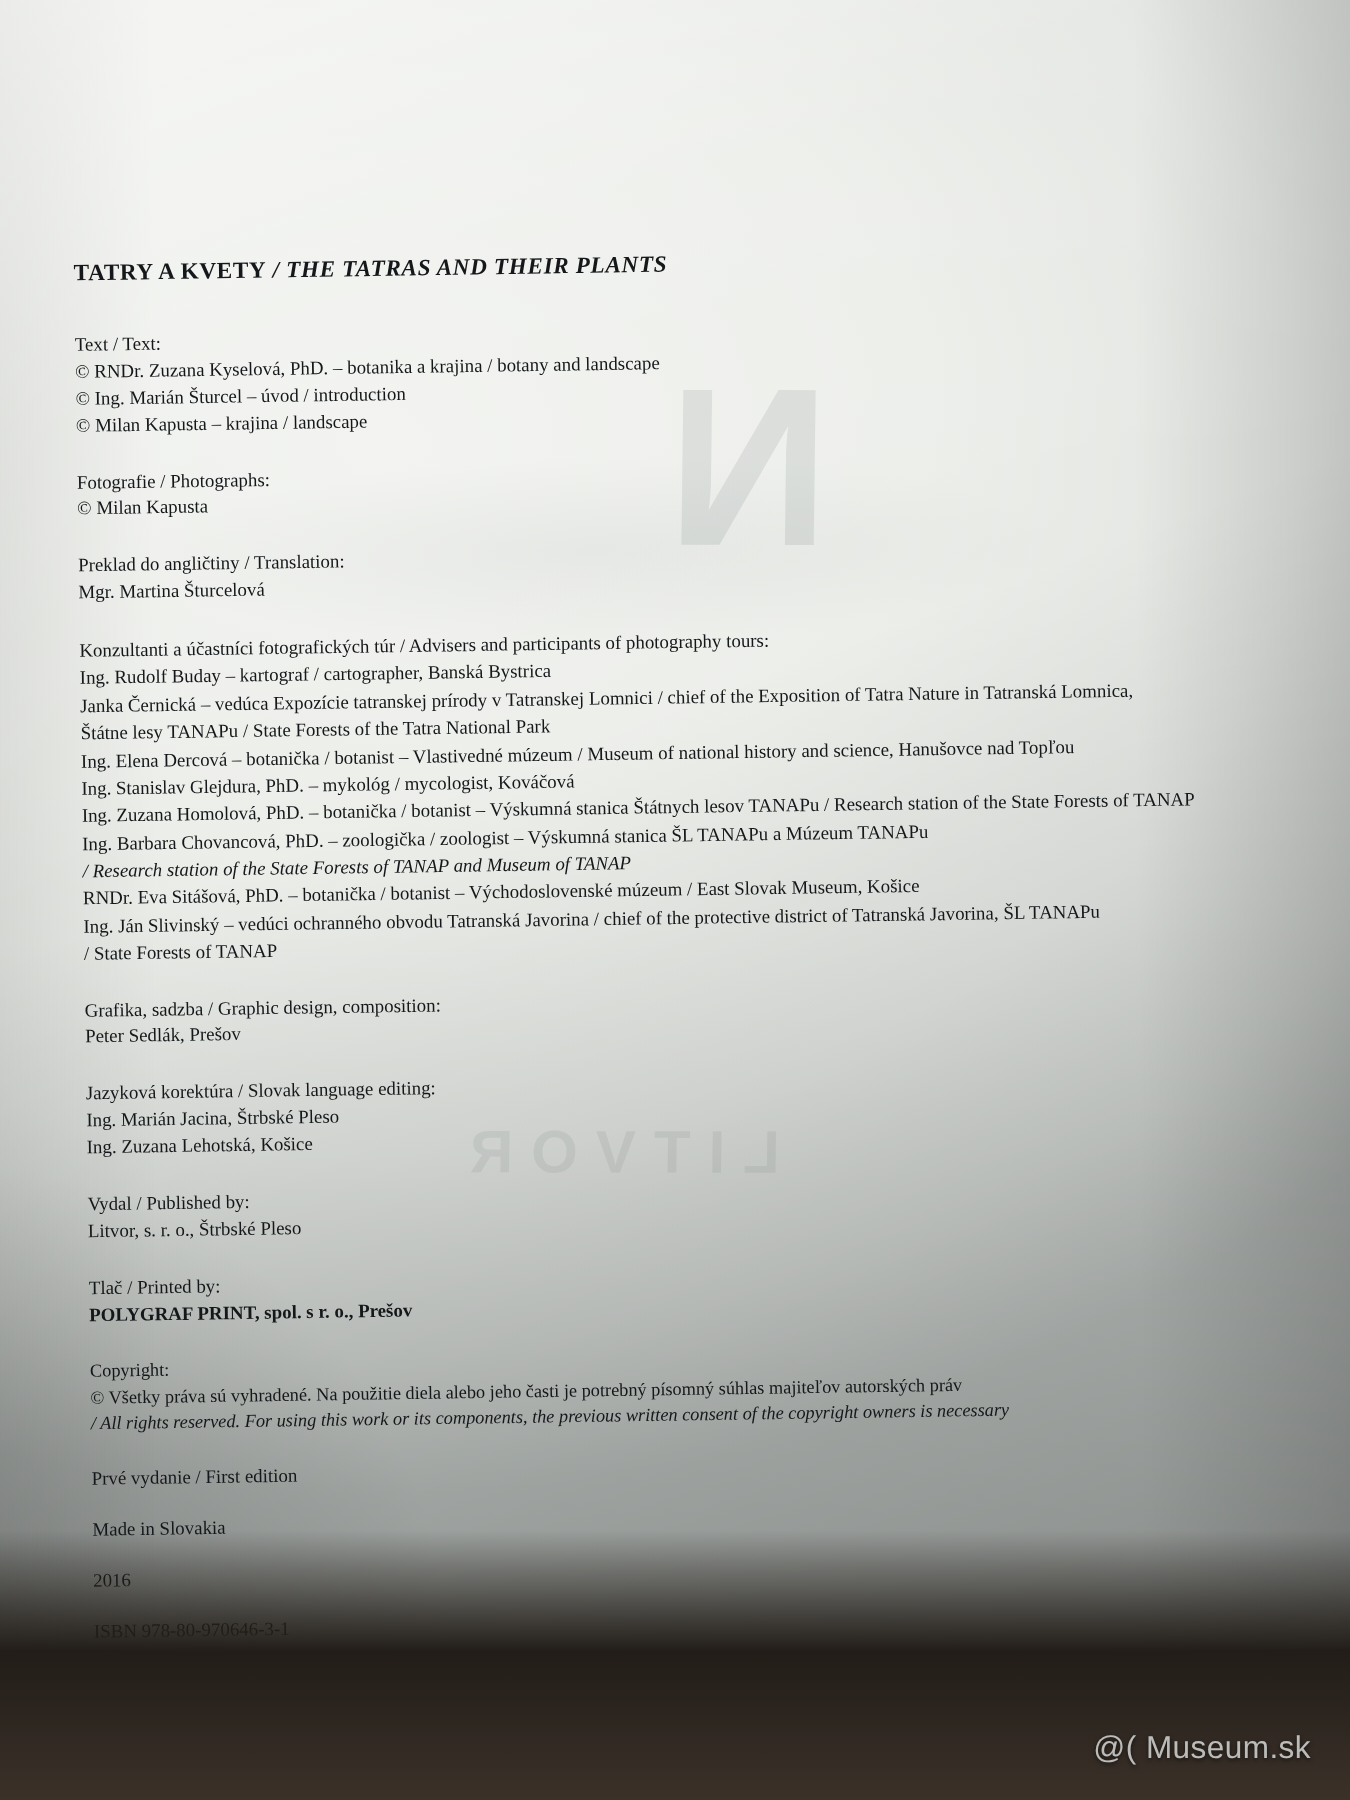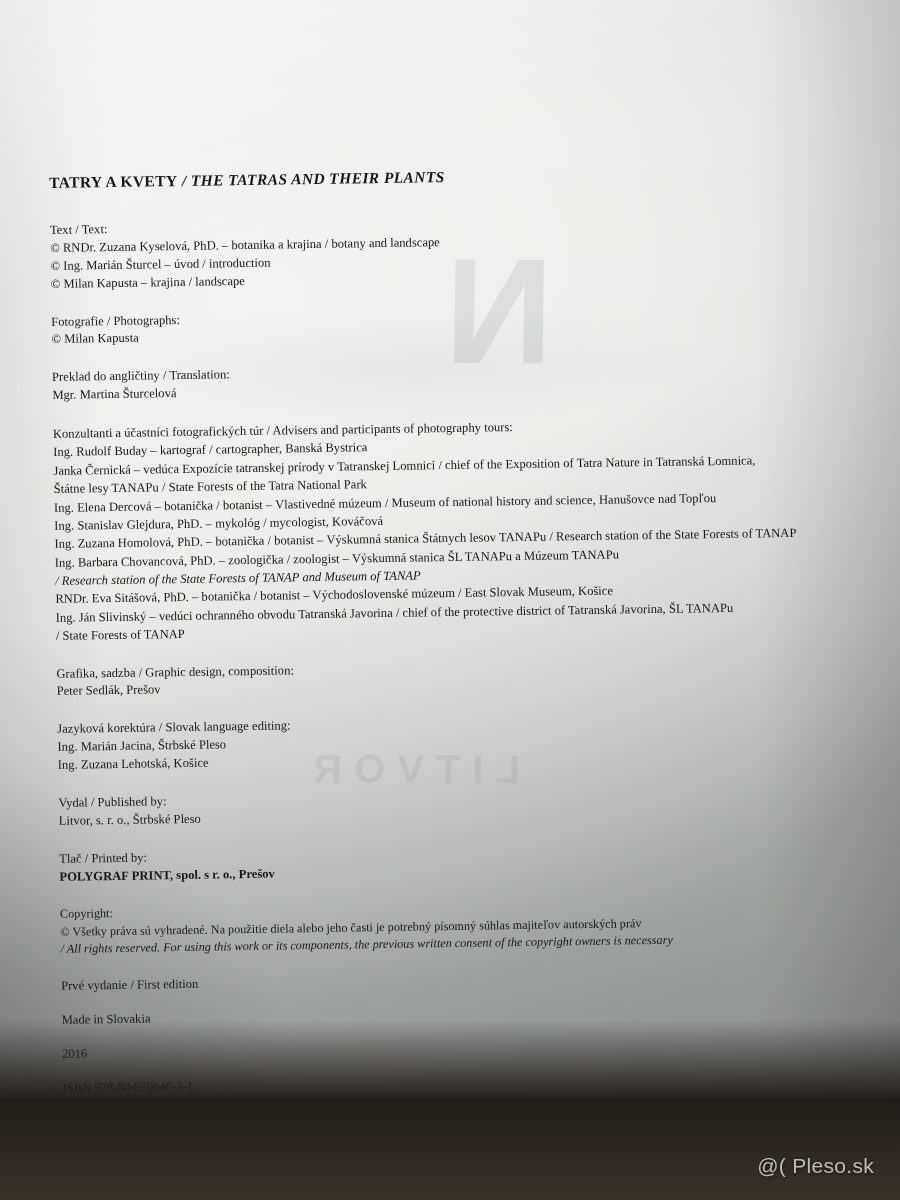--- a/index.html
+++ b/index.html
@@ -214,14 +214,14 @@
     <div class="block block-tail">
       <div class="line">Prvé vydanie / First edition</div>
       <div class="line">Made in Slovakia</div>
       <div class="line">2016</div>
       <div class="line">ISBN 978-80-970646-3-1</div>
     </div>
 
   </div>
 
   <div class="backdrop-bottom"></div>
-  <div class="watermark">@( Pleso.sk</div>
+  <div class="watermark">@( Museum.sk</div>
 </div>
 
 </body></html>

